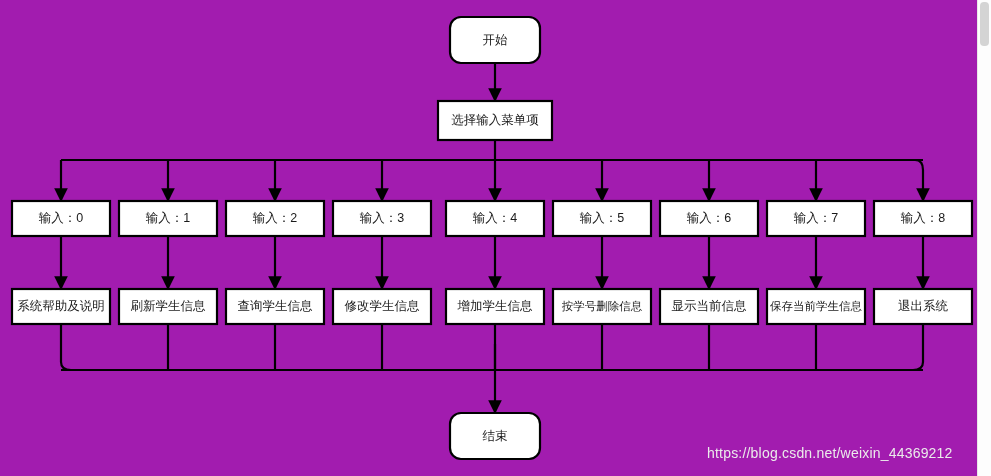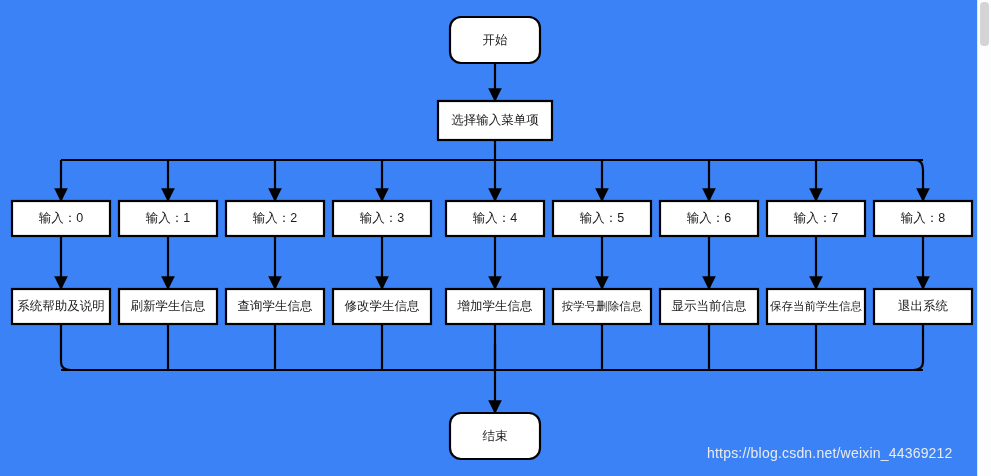--- a/index.html
+++ b/index.html
@@ -7,21 +7,21 @@
     padding: 0;
     background: #ffffff;
   }
   body {
     font-family: "Liberation Sans", "DejaVu Sans", sans-serif;
   }
   #canvas {
     position: relative;
     width: 991px;
     height: 476px;
-    background: #3b82f6;
+    background: #a21caf;
     overflow: hidden;
   }
   #flow {
     position: absolute;
     top: 0;
     left: 0;
     width: 991px;
     height: 476px;
   }
   .node-rect {

